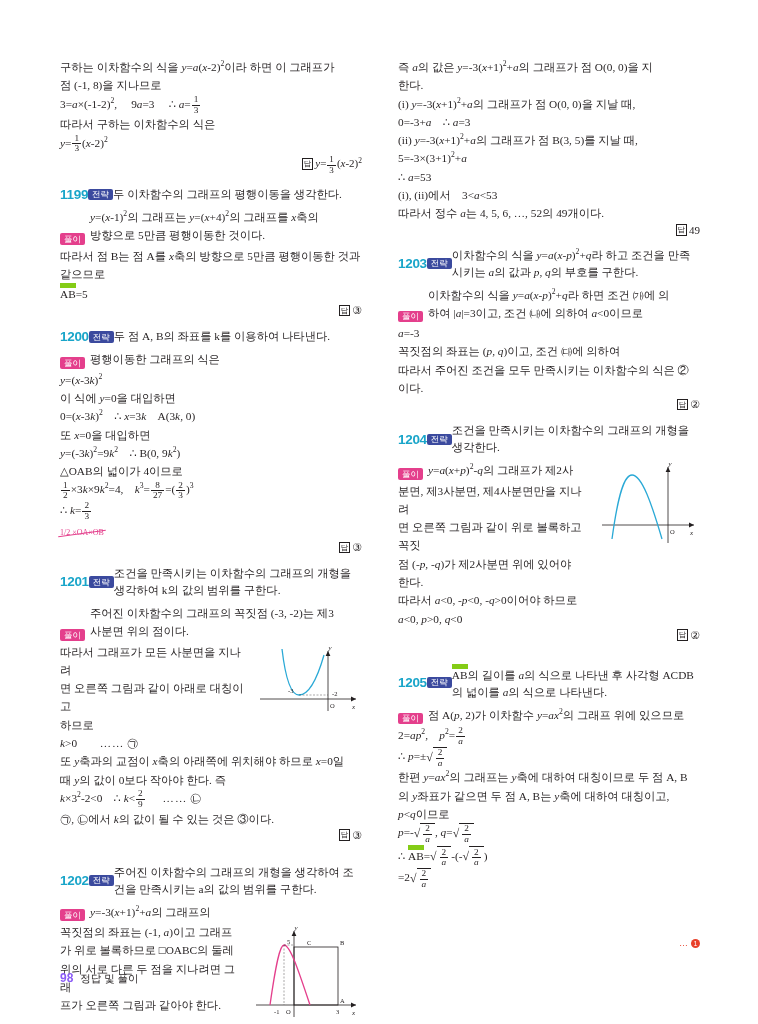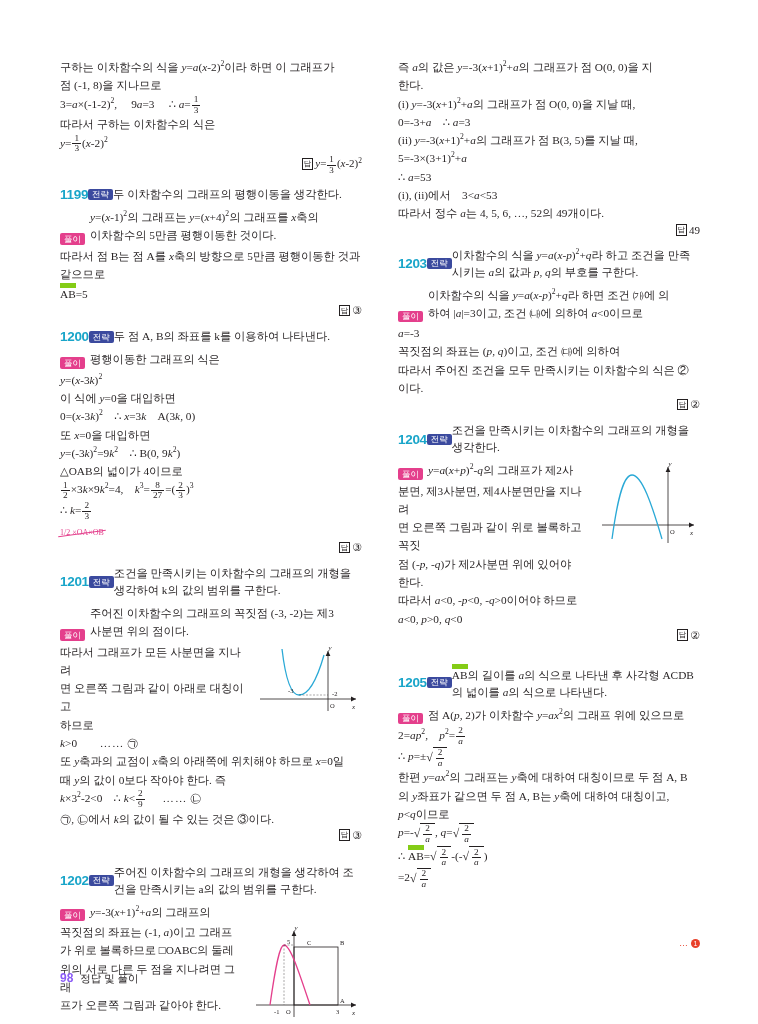--- a/index.html
+++ b/index.html
@@ -215,21 +215,21 @@
       <div class="blk">
         <div class="prob-head">
           <span class="prob-num">1199</span>
           <span class="tag">전략</span>
           <span class="head-text">두 이차함수의 그래프의 평행이동을 생각한다.</span>
         </div>
         <div class="sol-row">
           <span class="tag tag-sol">풀이</span>
           <div class="sol-text">
             <p class="t"><i>y</i>=(<i>x</i>-1)<sup>2</sup>의 그래프는 <i>y</i>=(<i>x</i>+4)<sup>2</sup>의 그래프를 <i>x</i>축의</p>
-            <p class="t">이차함수의 5만큼 평행이동한 것이다.</p>
+            <p class="t">방향으로 5만큼 평행이동한 것이다.</p>
           </div>
         </div>
         <p class="t">따라서 점 B는 점 A를 <i>x</i>축의 방향으로 5만큼 평행이동한 것과</p>
         <p class="t">같으므로</p>
         <p class="t ind"><span class="ovl">AB</span>=5</p>
         <p class="ans"><span class="ansbox">답</span><span>③</span></p>
       </div>
 
       <div class="blk">
         <div class="prob-head">

